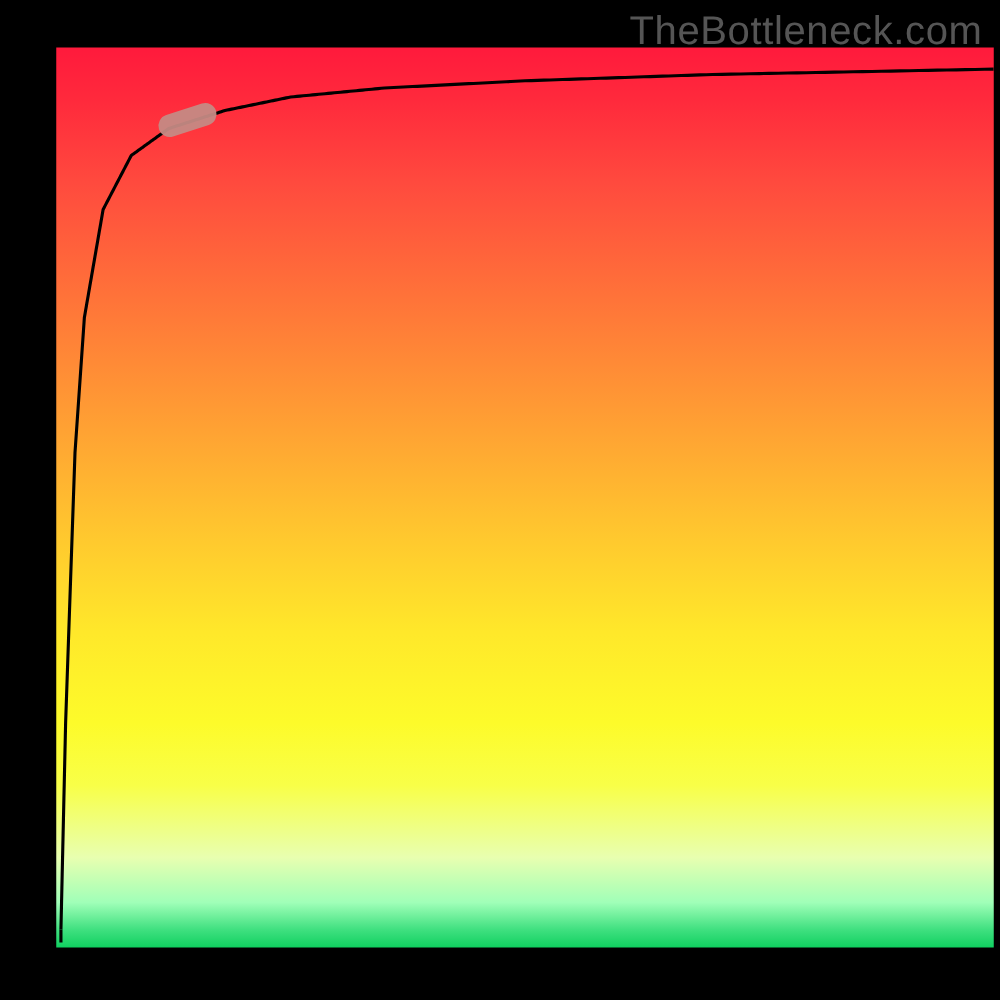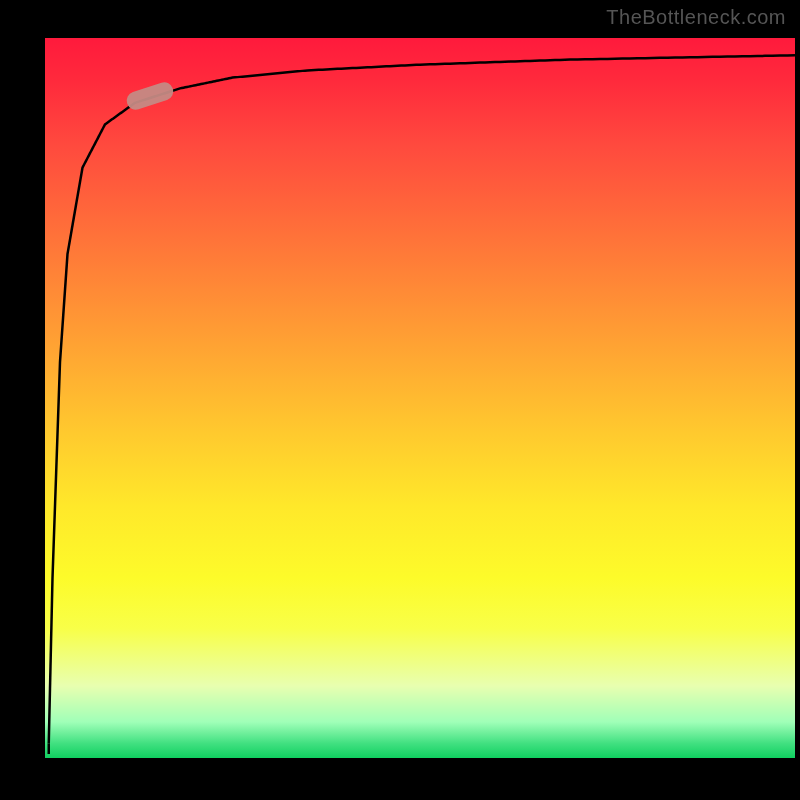--- a/index.html
+++ b/index.html
@@ -9,21 +9,21 @@
     background: #000;
     position: relative;
     font-family: Arial, Helvetica, sans-serif;
     overflow: hidden;
   }
   .attribution {
     position: absolute;
     top: 6px;
     right: 14px;
     color: #555;
-    font-size: 20px;
+    font-size: 32px;
     font-weight: 400;
     z-index: 10;
     letter-spacing: 0.5px;
   }
   .plot-area {
     position: absolute;
     left: 45px;
     top: 38px;
     width: 750px;
     height: 720px;

